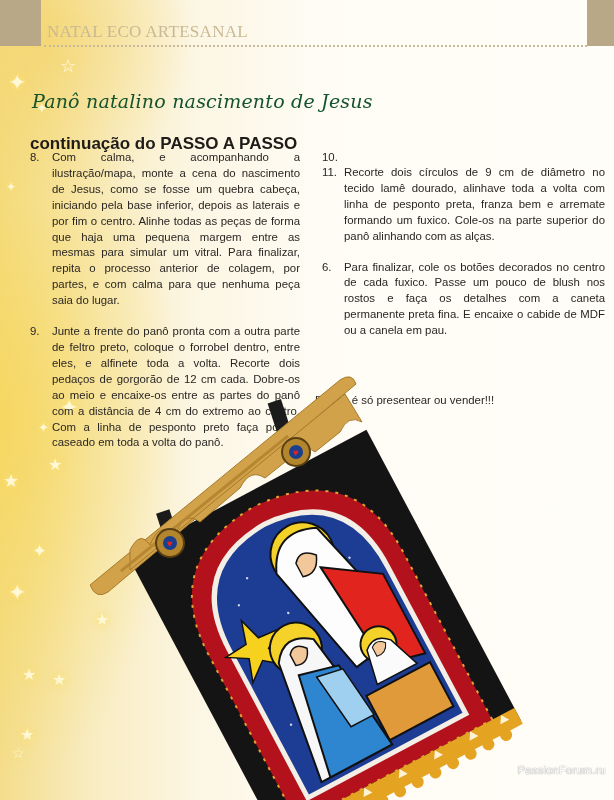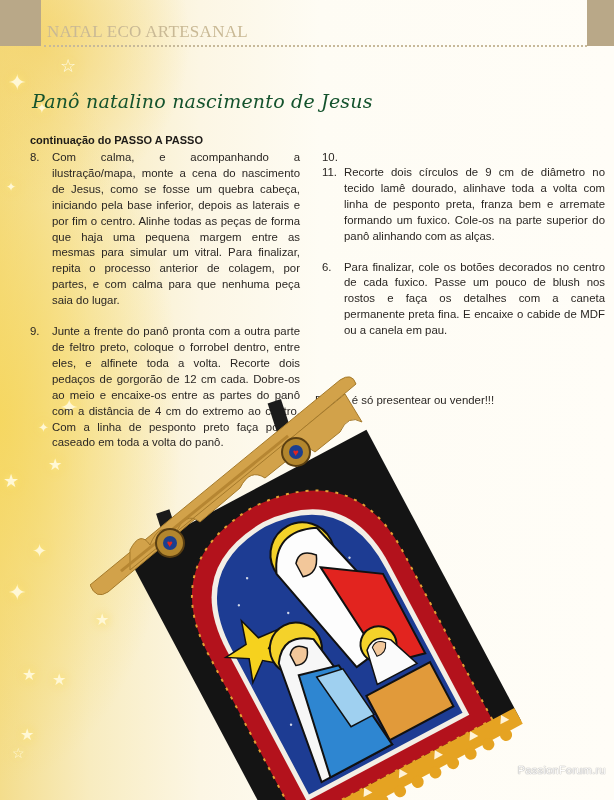--- a/index.html
+++ b/index.html
@@ -19,21 +19,21 @@
     font-size:17px; letter-spacing:0.3px; color:#c9b995; }
   .hdr-rule { position:absolute; left:44px; right:27px; top:45px; border-bottom:2px dotted #c7b99a; }
 
   
   .star { position:absolute; color:#fff8d6; text-shadow:0 0 6px #ffe98a, 0 0 12px #f6d35a; }
 
   
   .article-title { position:absolute; left:32px; top:90px; font-family:"DejaVu Serif", serif;
     font-style:italic; font-size:19px; color:#14532d; letter-spacing:0.2px; }
 
-  .section-heading { position:absolute; left:30px; top:134px; font-size:11px; font-weight:bold; color:#1e1b18; }
+  .section-heading { position:absolute; left:30px; top:134px; font-size:17px; font-weight:bold; color:#1e1b18; }
 
   .steps { position:absolute; font-size:11.4px; line-height:15.9px; color:#2a2623; text-align:justify; }
   .steps .step { position:relative; padding-left:22px; margin-bottom:15px; }
   .steps .num { position:absolute; left:0; top:0; }
   .col-left { left:30px; top:150px; width:270px; }
   .col-right { left:322px; top:150px; width:283px; }
   .col-right .step { padding-left:22px; }
 
   .closing { position:absolute; left:315px; top:394px; font-size:11.4px; color:#2a2623; }
 

